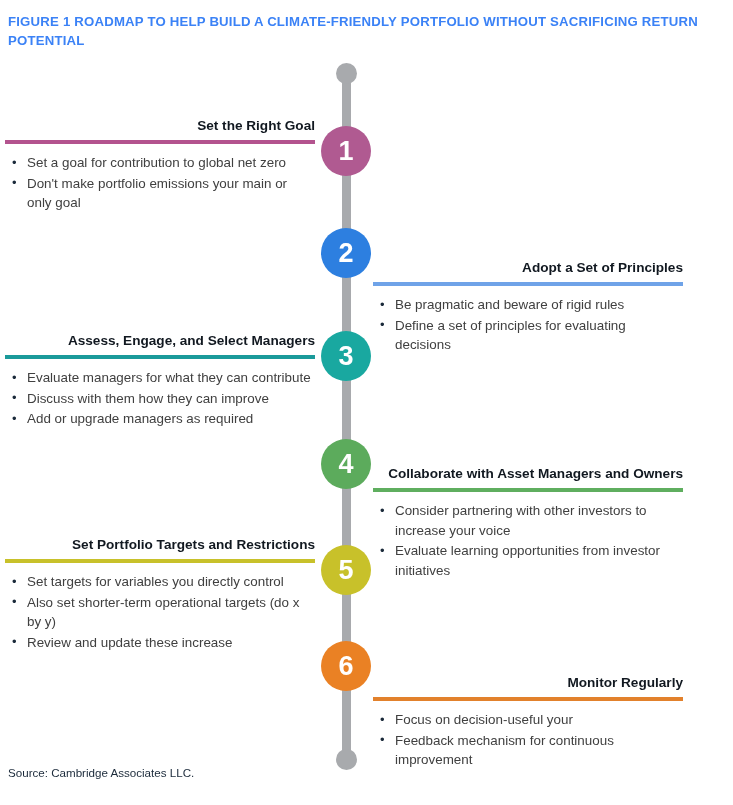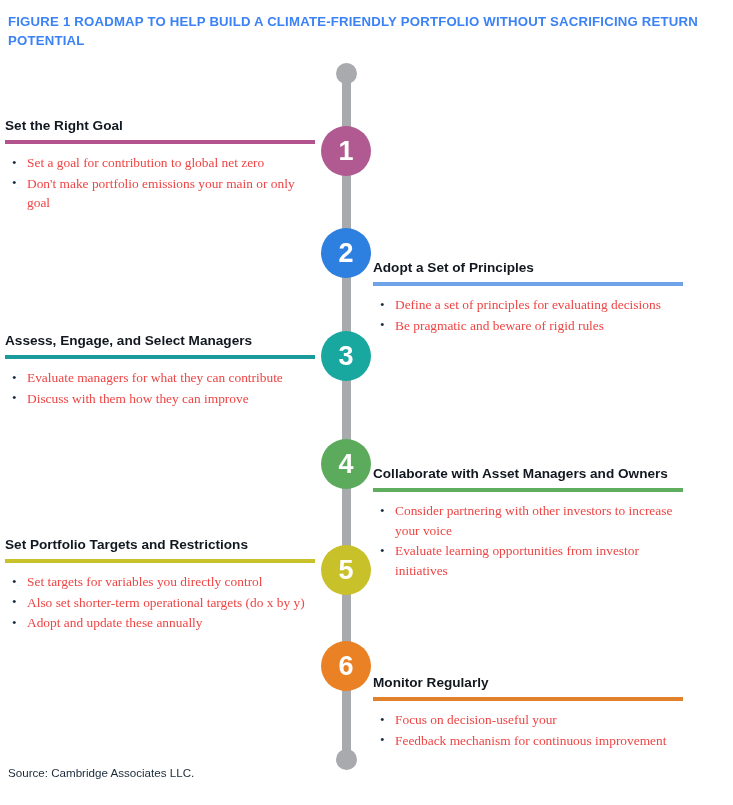--- a/index.html
+++ b/index.html
@@ -72,43 +72,42 @@
     position: absolute;
     width: 310px;
   }
   .step-block.left  { left: 5px; text-align: left; }
   .step-block.right { left: 373px; text-align: left; margin-top: 40px; }
 
   .step-heading {
     font-size: 13.6px;
     font-weight: bold;
     color: #111820;
-    text-align: left;
+    text-align: right;
     line-height: 18px;
     padding-bottom: 5px;
     white-space: nowrap;
   }
   .step-rule {
     height: 4px;
     width: 100%;
     margin-bottom: 9px;
   }
   ul.step-bullets {
     margin: 0;
     padding: 0 0 0 20px;
     list-style: none;
   }
   ul.step-bullets li {
     position: relative;
     font-size: 13.4px;
     line-height: 19.5px;
-    color: #ef4444;
+    color: #404040;
     margin-bottom: 1px;
     padding-left: 2px;
-    font-family: Liberation Serif, serif;
   }
   ul.step-bullets li::before {
     content: "\2022";
     position: absolute;
     left: -13px;
     top: -0.5px;
     font-size: 13px;
     color: #1b2a3a;
   }
 
@@ -142,33 +141,34 @@
         <li>Don't make portfolio emissions your main or only goal</li>
       </ul>
     </div>
     <div class="step-circle" style="top: 228px; background: rgb(45, 127, 224);">
       <span>2</span>
     </div>
     <div class="step-block right" style="top: 219px;">
       <div class="step-heading">Adopt a Set of Principles</div>
       <div class="step-rule" style="background: rgb(111, 163, 232);"></div>
       <ul class="step-bullets">
+        <li>Be pragmatic and beware of rigid rules</li>
         <li>Define a set of principles for evaluating decisions</li>
-        <li>Be pragmatic and beware of rigid rules</li>
       </ul>
     </div>
     <div class="step-circle" style="top: 331px; background: rgb(25, 168, 160);">
       <span>3</span>
     </div>
     <div class="step-block left" style="top: 332px;">
       <div class="step-heading">Assess, Engage, and Select Managers</div>
       <div class="step-rule" style="background: rgb(26, 154, 154);"></div>
       <ul class="step-bullets">
         <li>Evaluate managers for what they can contribute</li>
         <li>Discuss with them how they can improve</li>
+        <li>Add or upgrade managers as required</li>
       </ul>
     </div>
     <div class="step-circle" style="top: 439px; background: rgb(92, 171, 92);">
       <span>4</span>
     </div>
     <div class="step-block right" style="top: 425px;">
       <div class="step-heading">Collaborate with Asset Managers and Owners</div>
       <div class="step-rule" style="background: rgb(95, 174, 95);"></div>
       <ul class="step-bullets">
         <li>Consider partnering with other investors to increase your voice</li>
@@ -177,21 +177,21 @@
     </div>
     <div class="step-circle" style="top: 545px; background: rgb(200, 193, 42);">
       <span>5</span>
     </div>
     <div class="step-block left" style="top: 536px;">
       <div class="step-heading">Set Portfolio Targets and Restrictions</div>
       <div class="step-rule" style="background: rgb(200, 193, 42);"></div>
       <ul class="step-bullets">
         <li>Set targets for variables you directly control</li>
         <li>Also set shorter-term operational targets (do x by y)</li>
-        <li>Adopt and update these annually</li>
+        <li>Review and update these increase</li>
       </ul>
     </div>
     <div class="step-circle" style="top: 641px; background: rgb(234, 129, 36);">
       <span>6</span>
     </div>
     <div class="step-block right" style="top: 634px;">
       <div class="step-heading">Monitor Regularly</div>
       <div class="step-rule" style="background: rgb(226, 129, 44);"></div>
       <ul class="step-bullets">
         <li>Focus on decision-useful your</li>

